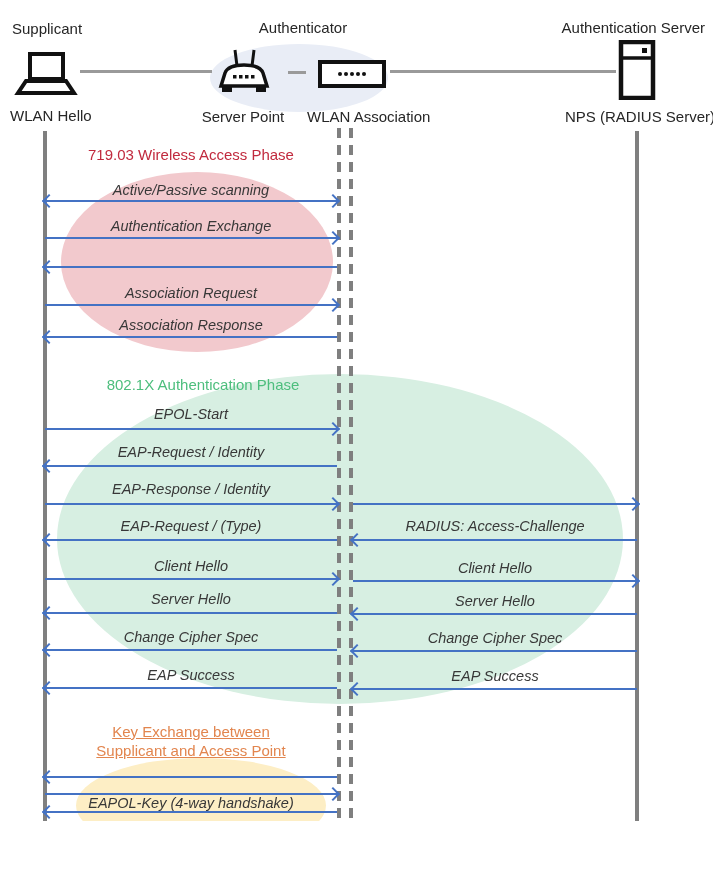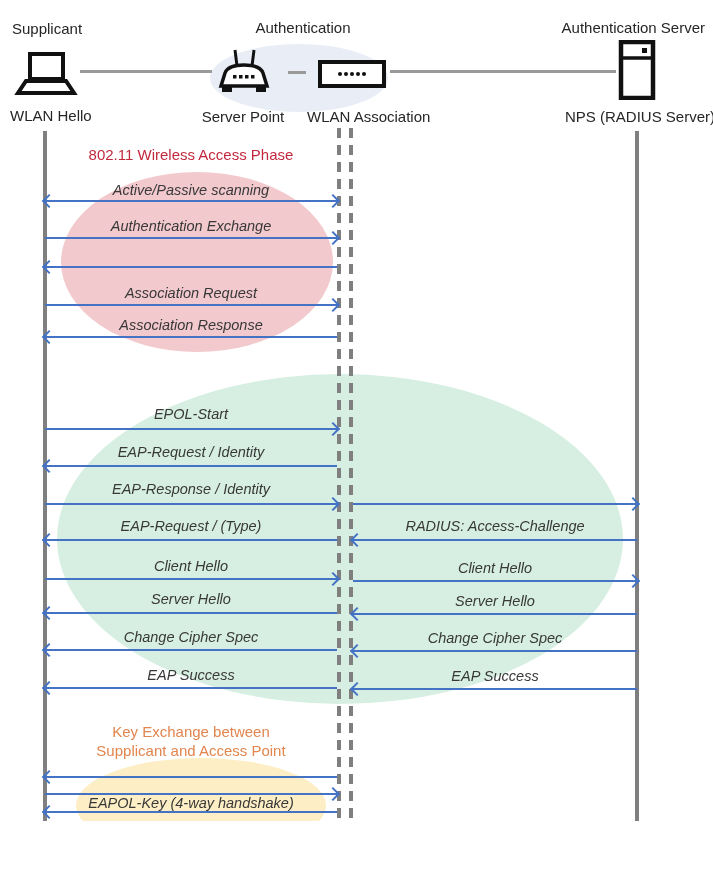--- a/index.html
+++ b/index.html
@@ -23,21 +23,21 @@
   
   .ellipse{position:absolute;border-radius:50%;z-index:1;}
   #node-ellipse{background:#e9edf6;}
   #pink-ellipse{background:#f2c9cd;}
   #green-ellipse{background:#d7efe2;}
   #yellow-ellipse{background:#fdeec5;}
   
   .phase-title{position:absolute;font-size:15px;text-align:center;white-space:pre-line;z-index:3;}
   #red-title{color:#c12a3e;}
   #green-title{color:#4dbe7d;}
-  #orange-title{color:#e2854e;line-height:19px;}
+  #orange-title{color:#e2854e;line-height:19px;text-decoration:underline;}
   
   .lane-l{left:45px;width:292px;}
   .lane-r{left:353px;width:284px;}
   .mlabel{
     position:absolute;font-size:14.5px;color:#383838;text-align:center;
     white-space:nowrap;z-index:3;font-style:italic;
   }
   
   .arrow{position:absolute;height:2px;background:#4472c4;z-index:3;}
   .arrow::before,.arrow::after{box-sizing:border-box;}
@@ -52,21 +52,21 @@
     transform:rotate(45deg);
   }
   .icon{position:absolute;z-index:3;}
 </style>
 </head>
 <body>
 
 <div id="canvas">
 
   <div class="role-label" style="left:12px;top:20px">Supplicant</div>
-  <div class="role-label centered" style="left:230px;top:19px;width:146px">Authentication</div>
+  <div class="role-label centered" style="left:230px;top:19px;width:146px">Authenticator</div>
   <div class="role-label" style="right:8px;top:19px">Authentication Server</div>
 
   <div id="node-ellipse" class="ellipse" style="left:210px;top:44px;width:178px;height:68px"></div>
 
   <div class="connector" style="left:80px;top:70px;width:132px"></div>
   <div class="connector" style="left:288px;top:71px;width:18px"></div>
   <div class="connector" style="left:390px;top:70px;width:226px"></div>
 
   <svg class="icon" style="left:14px;top:52px" width="64" height="45" viewBox="0 0 64 45">
     <rect x="16" y="2" width="33" height="25" fill="#fff" stroke="#111" stroke-width="4"></rect>
@@ -107,21 +107,22 @@
 
   <div class="lifeline" style="left:43px;top:131px;height:731px"></div>
   <div class="lifeline-dashed" style="left:337px;top:128px;height:730px"></div>
   <div class="lifeline-dashed" style="left:349px;top:128px;height:730px"></div>
   <div class="lifeline" style="left:635px;top:131px;height:724px"></div>
 
   <div id="pink-ellipse" class="ellipse" style="left:61px;top:172px;width:272px;height:180px"></div>
   <div id="green-ellipse" class="ellipse" style="left:57px;top:374px;width:566px;height:330px"></div>
   <div id="yellow-ellipse" class="ellipse" style="left:76px;top:758px;width:250px;height:95px"></div>
 
-  <div id="red-title" class="phase-title lane-l" style="top:146px">802.11 Wireless Access Phase</div>
+  <div id="red-title" class="phase-title lane-l" style="top:146px">719.03 Wireless Access Phase</div>
+  <div id="green-title" class="phase-title" style="left:57px;top:376px;width:292px">802.1X Authentication Phase</div>
   <div id="orange-title" class="phase-title lane-l" style="top:722px"><span>Key Exchange between</span><br><span>Supplicant and Access Point</span></div>
 
   <div class="mlabel lane-l" style="top:182px">Active/Passive scanning</div>
   <div class="arrow lane-l dir-both" style="top:200px"></div>
 
   <div class="mlabel lane-l" style="top:218px">Authentication Exchange</div>
   <div class="arrow lane-l dir-right" style="top:237px"></div>
 
   <div class="arrow lane-l dir-left" style="top:266px"></div>
 

